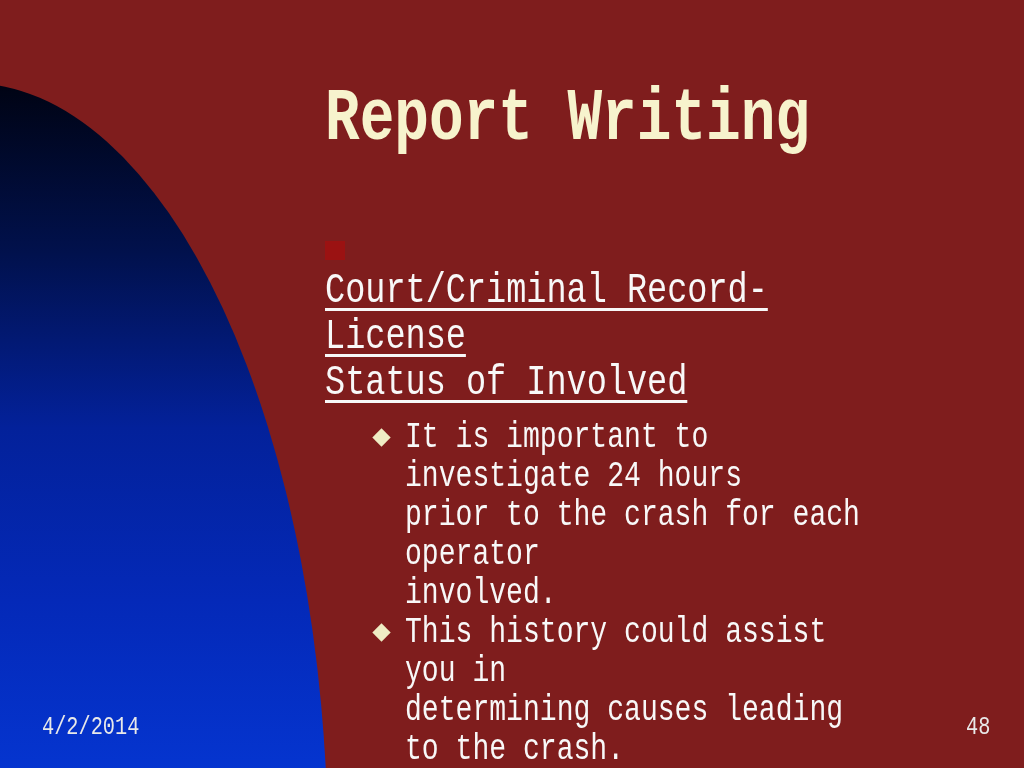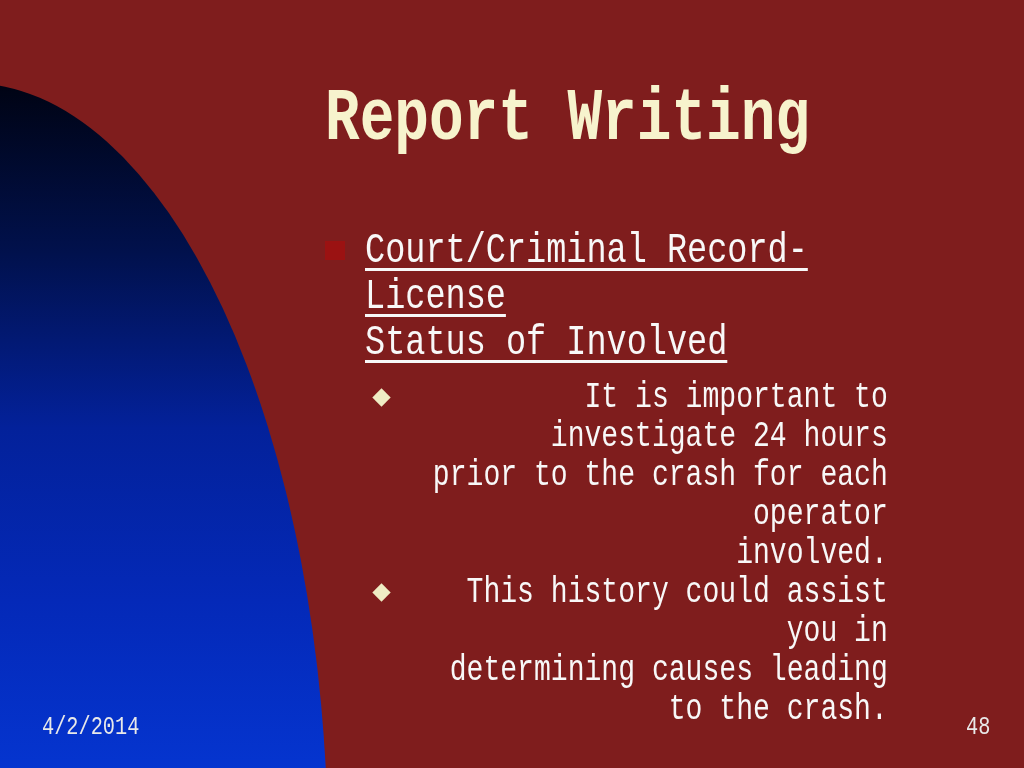--- a/index.html
+++ b/index.html
@@ -39,20 +39,21 @@
   .content {
     position: absolute;
     left: 325px;
     top: 228px;
     width: 699px;
   }
   .bullet-row {
     display: flex;
     align-items: flex-start;
     margin: 0;
+    flex-direction: column;
   }
   .sq-marker {
     flex: 0 0 40px;
     height: 46px;
     position: relative;
   }
   .sq-marker::after {
     content: "";
     position: absolute;
     left: 0;
@@ -71,21 +72,20 @@
     text-decoration-thickness: 3px;
     text-underline-offset: 6px;
     width: 700px;
     transform: scaleX(0.78);
     transform-origin: 0 0;
   }
   .sub-row {
     display: flex;
     align-items: flex-start;
     padding-left: 48px;
-    text-align: right;
   }
   .sub-row.first { margin-top: 12px; }
   .sub-row.second { }
   .diamond-marker {
     flex: 0 0 32px;
     height: 39px;
     position: relative;
   }
   .diamond-marker::after {
     content: "";

